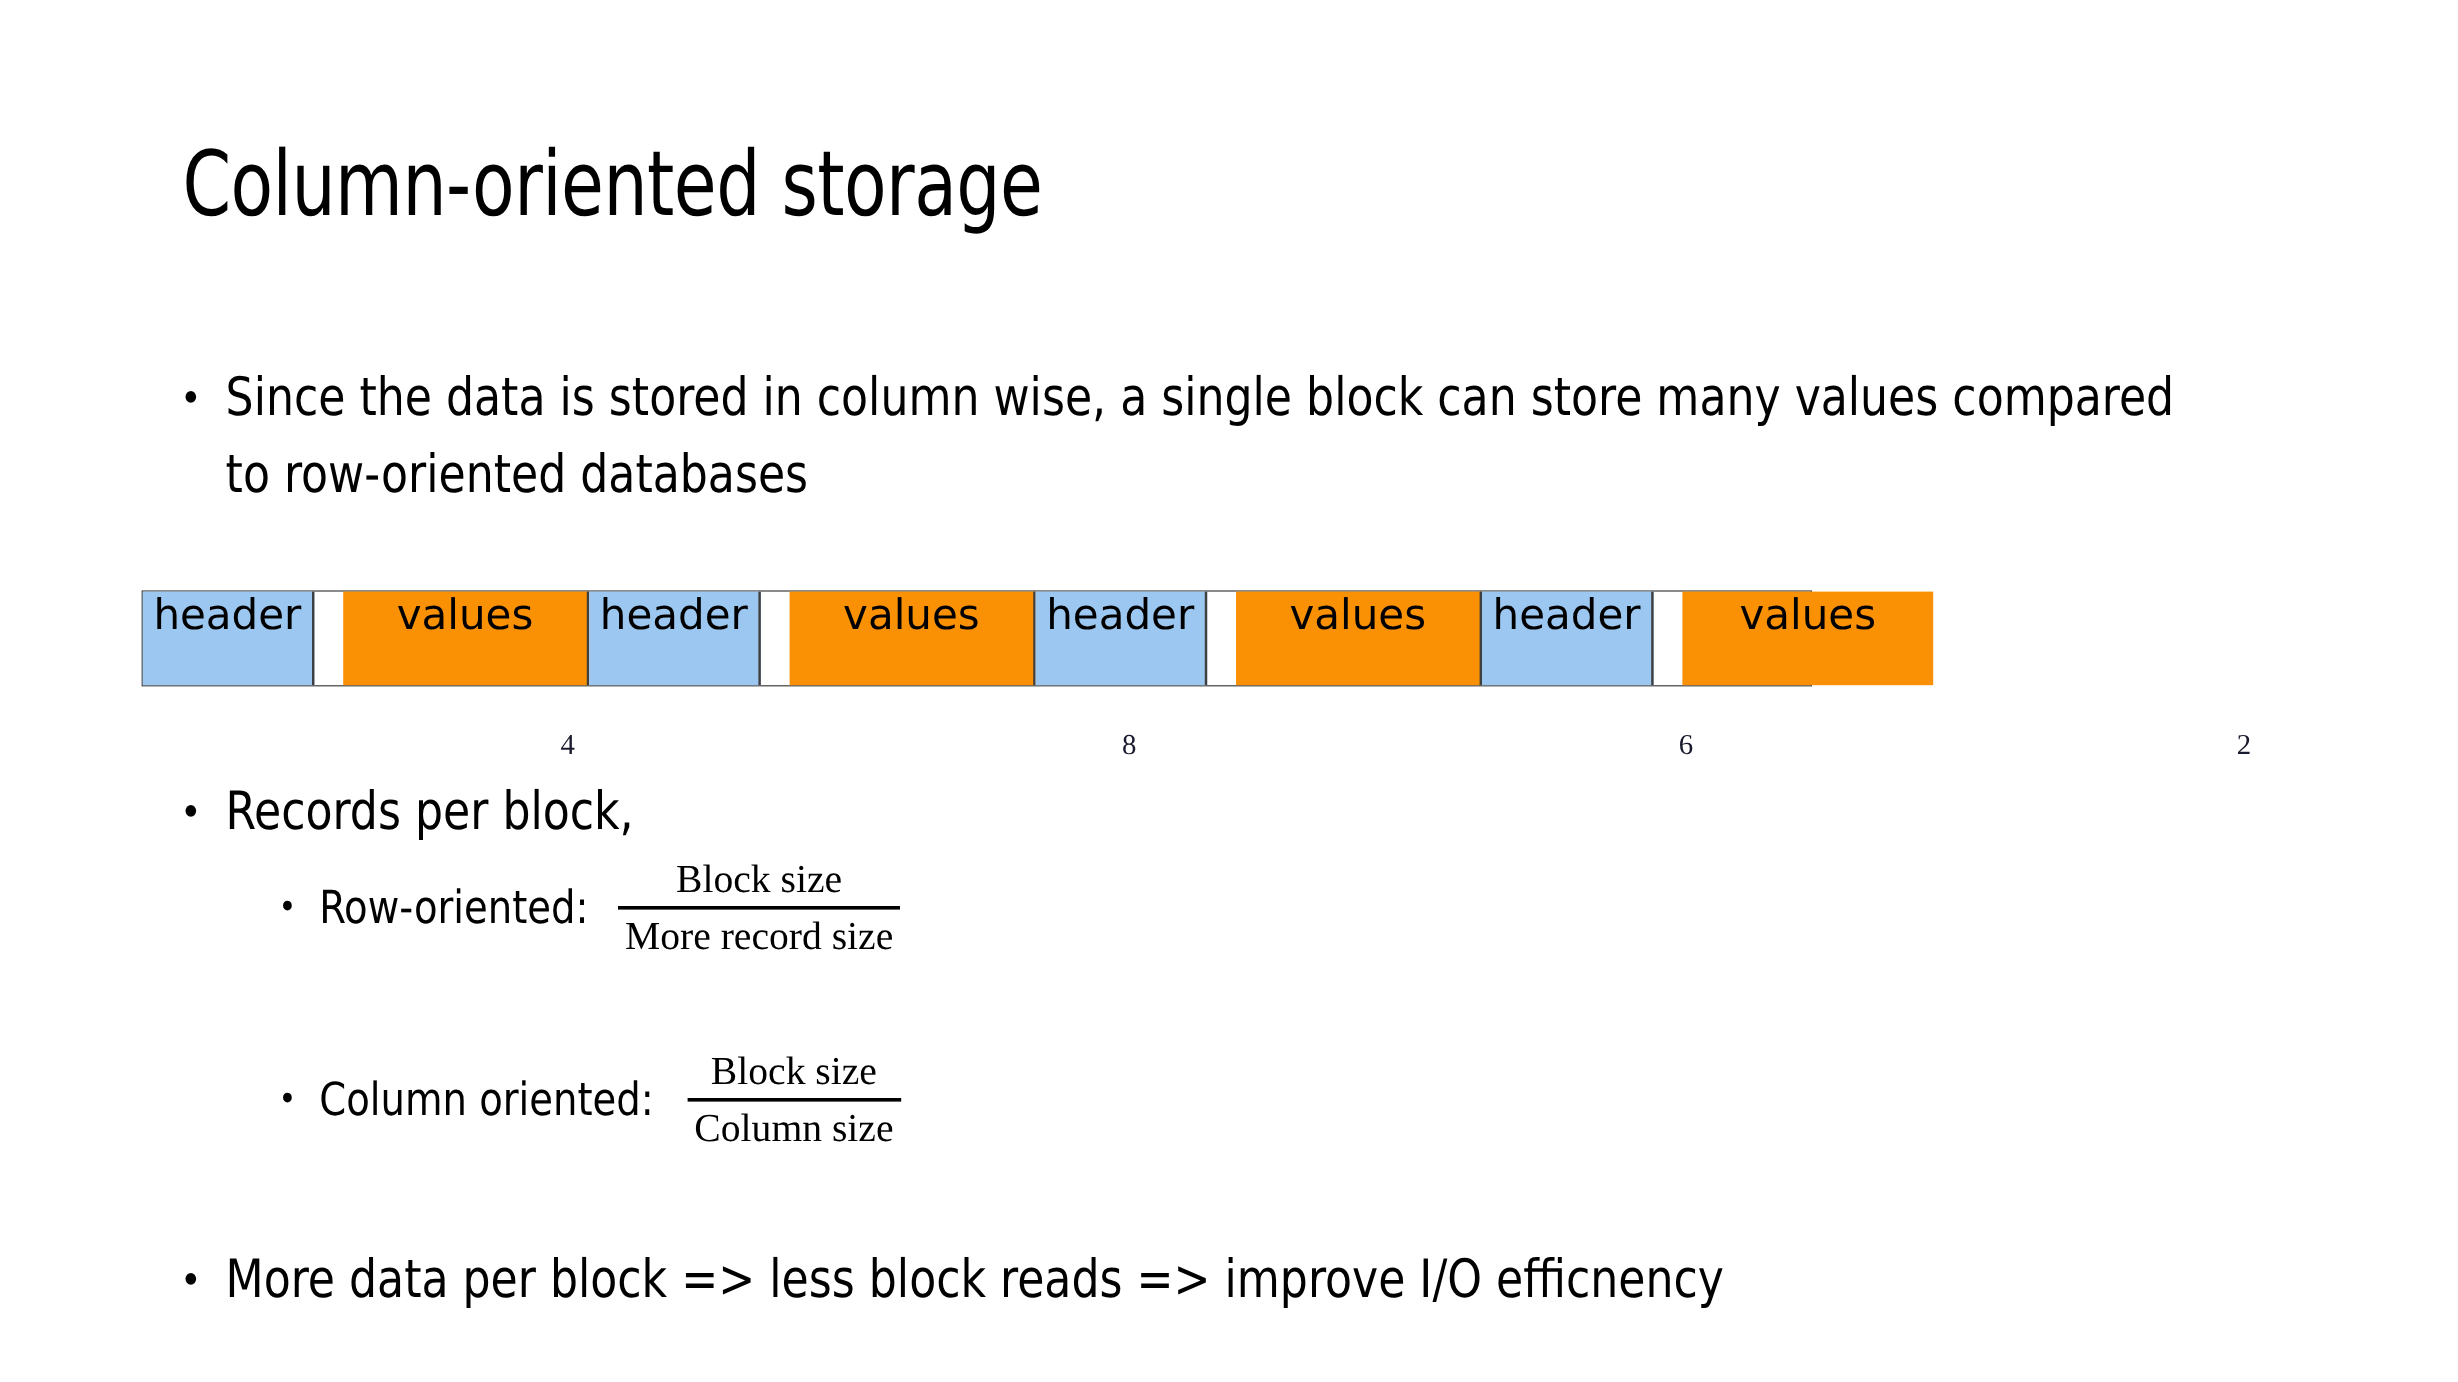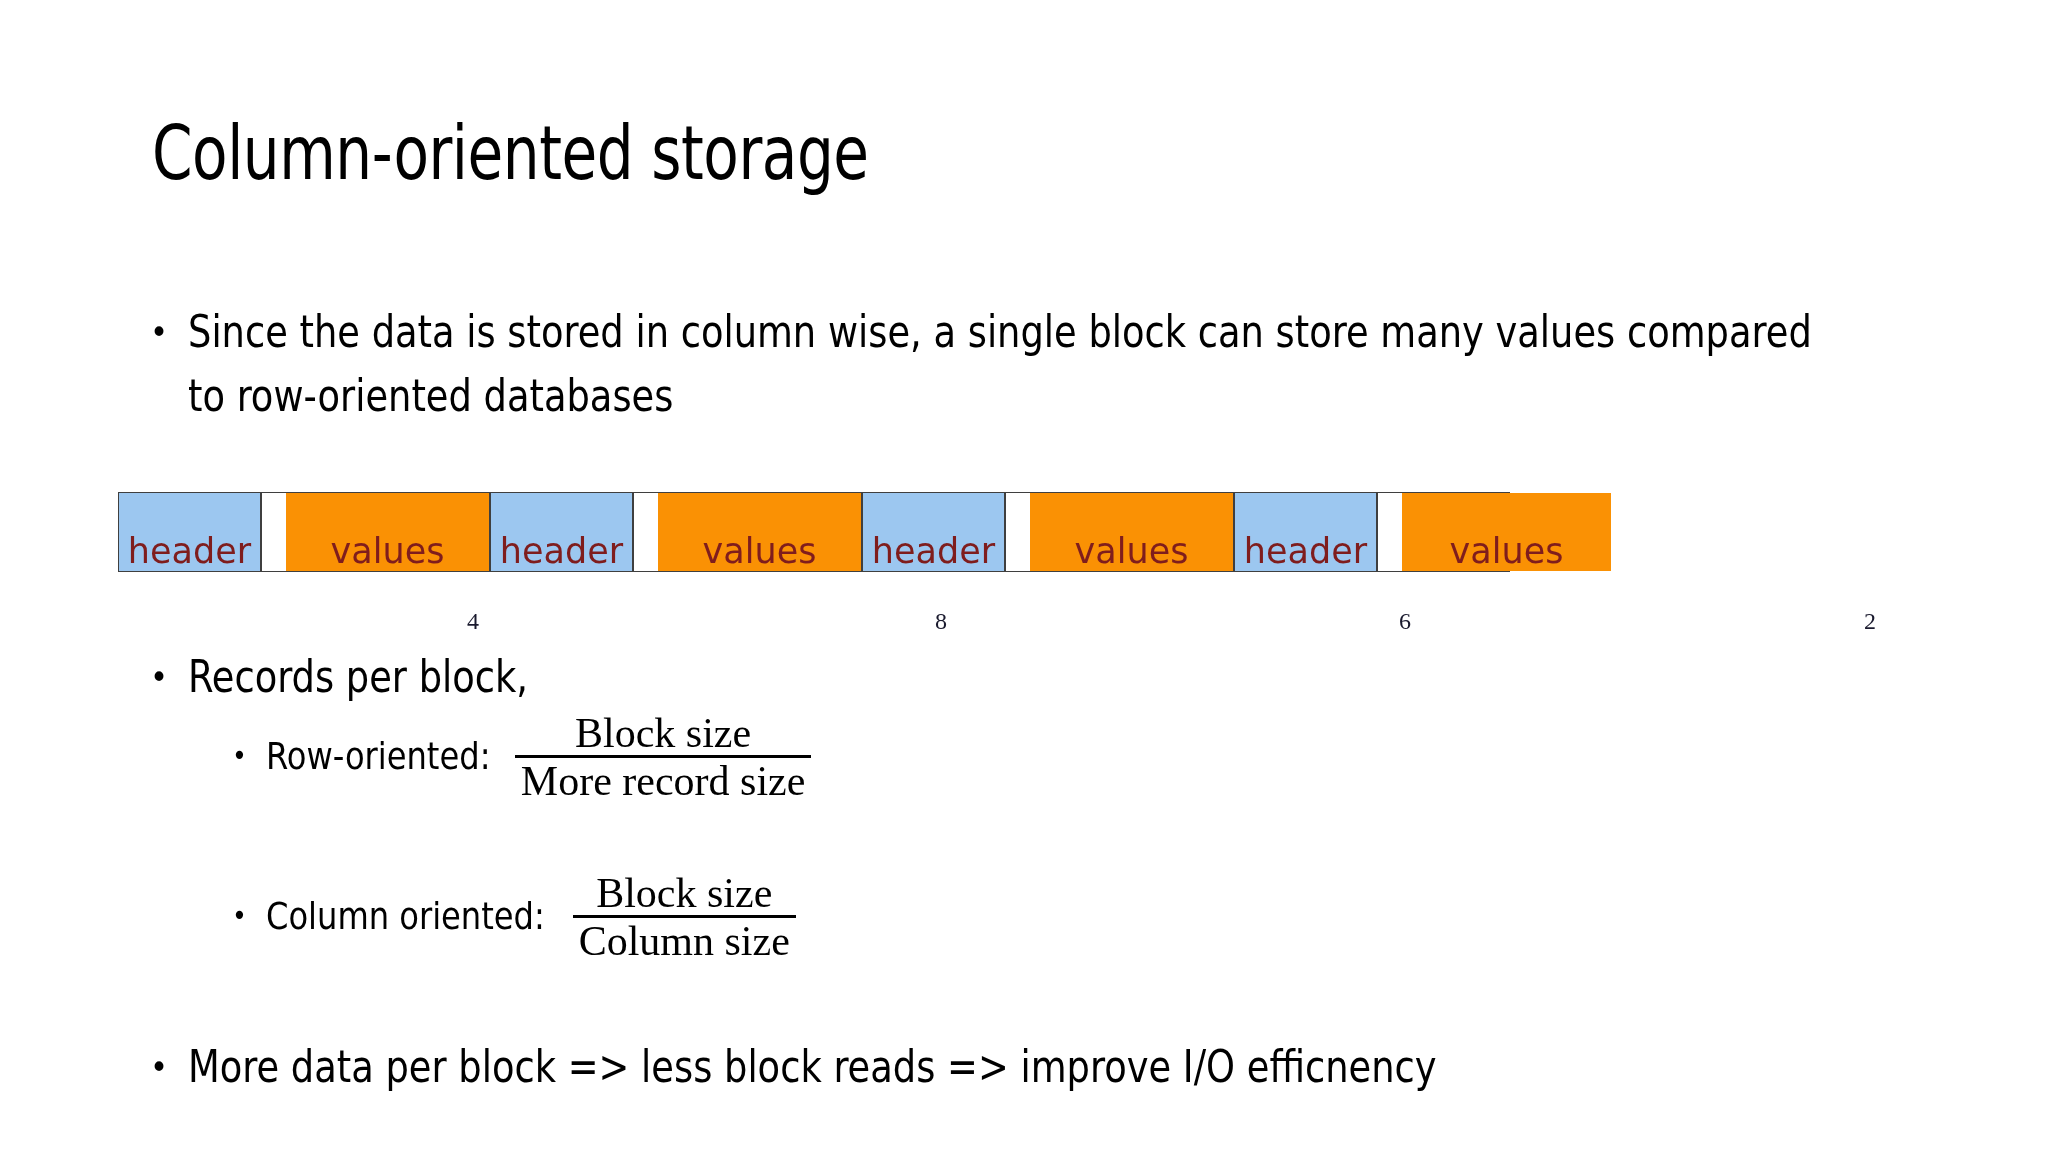--- a/index.html
+++ b/index.html
@@ -94,21 +94,21 @@
     transform-origin: left center;
     padding-right: 6px;
   }
 
   .fraction {
     display: inline-flex;
     flex-direction: column;
     align-items: center;
     justify-content: center;
     font-family: "Liberation Serif", "DejaVu Serif", serif;
-    font-size: 42px;
+    font-size: 33px;
     line-height: 40px;
     vertical-align: middle;
     margin-left: 4px;
     position: relative;
     top: 1px;
   }
   .fraction .num {
     padding: 0 6px 2px 6px;
   }
   .fraction .den {
@@ -127,26 +127,26 @@
     width: 1392px;
     height: 80px;
     display: flex;
     box-sizing: border-box;
     border: 1px solid #3f3f3f;
     background: #ffffff;
   }
   .cell {
     box-sizing: border-box;
     display: flex;
-    align-items: flex-end;
+    align-items: flex-start;
     justify-content: center;
     font-family: "DejaVu Sans", "Liberation Sans", sans-serif;
     font-size: 35px;
     font-weight: 400;
-    color: #7f1d1d;
+    color: #000000;
     border-right: 2px solid #3f3f3f;
     letter-spacing: 0px;
   }
   .cell:last-child { border-right: none; }
   .cell.header { background: #9CC7F0; flex: 0 0 143px; }
   .cell.values { background: #FA9104; flex: 0 0 205px; margin-left: 24px; }
   .cell.values.last { flex: 0 0 209px; }
 
   
   .blocknum {

